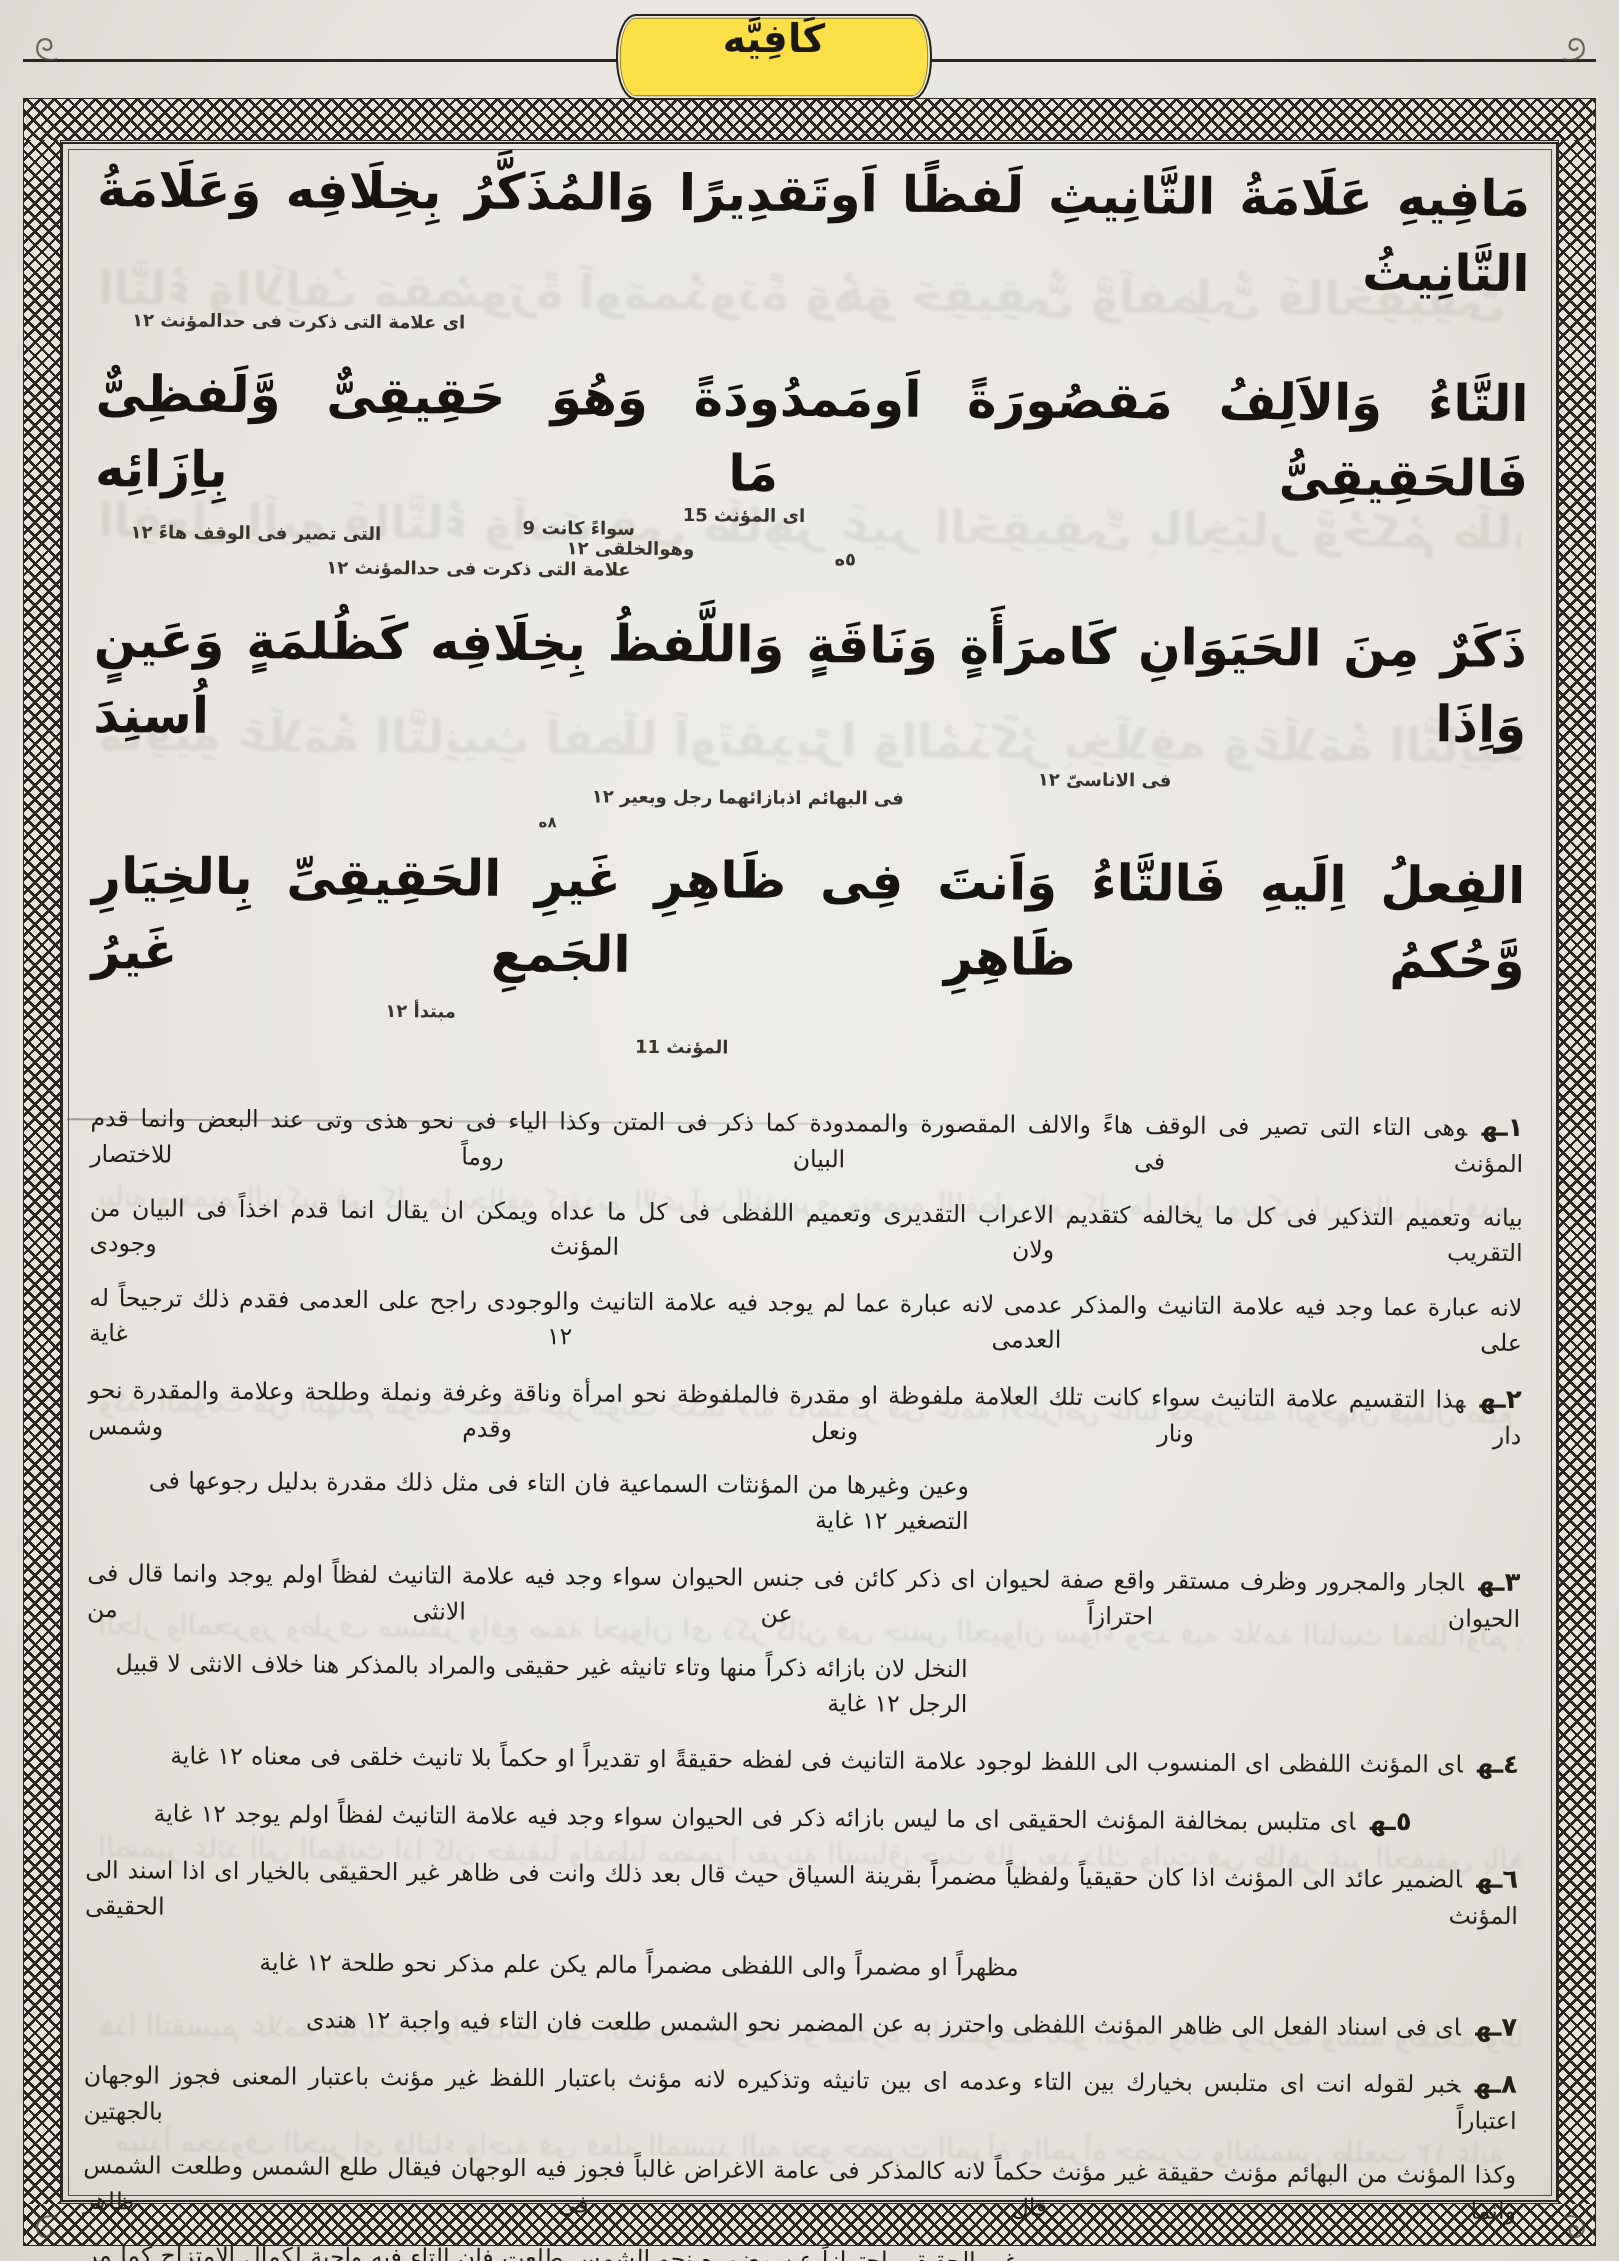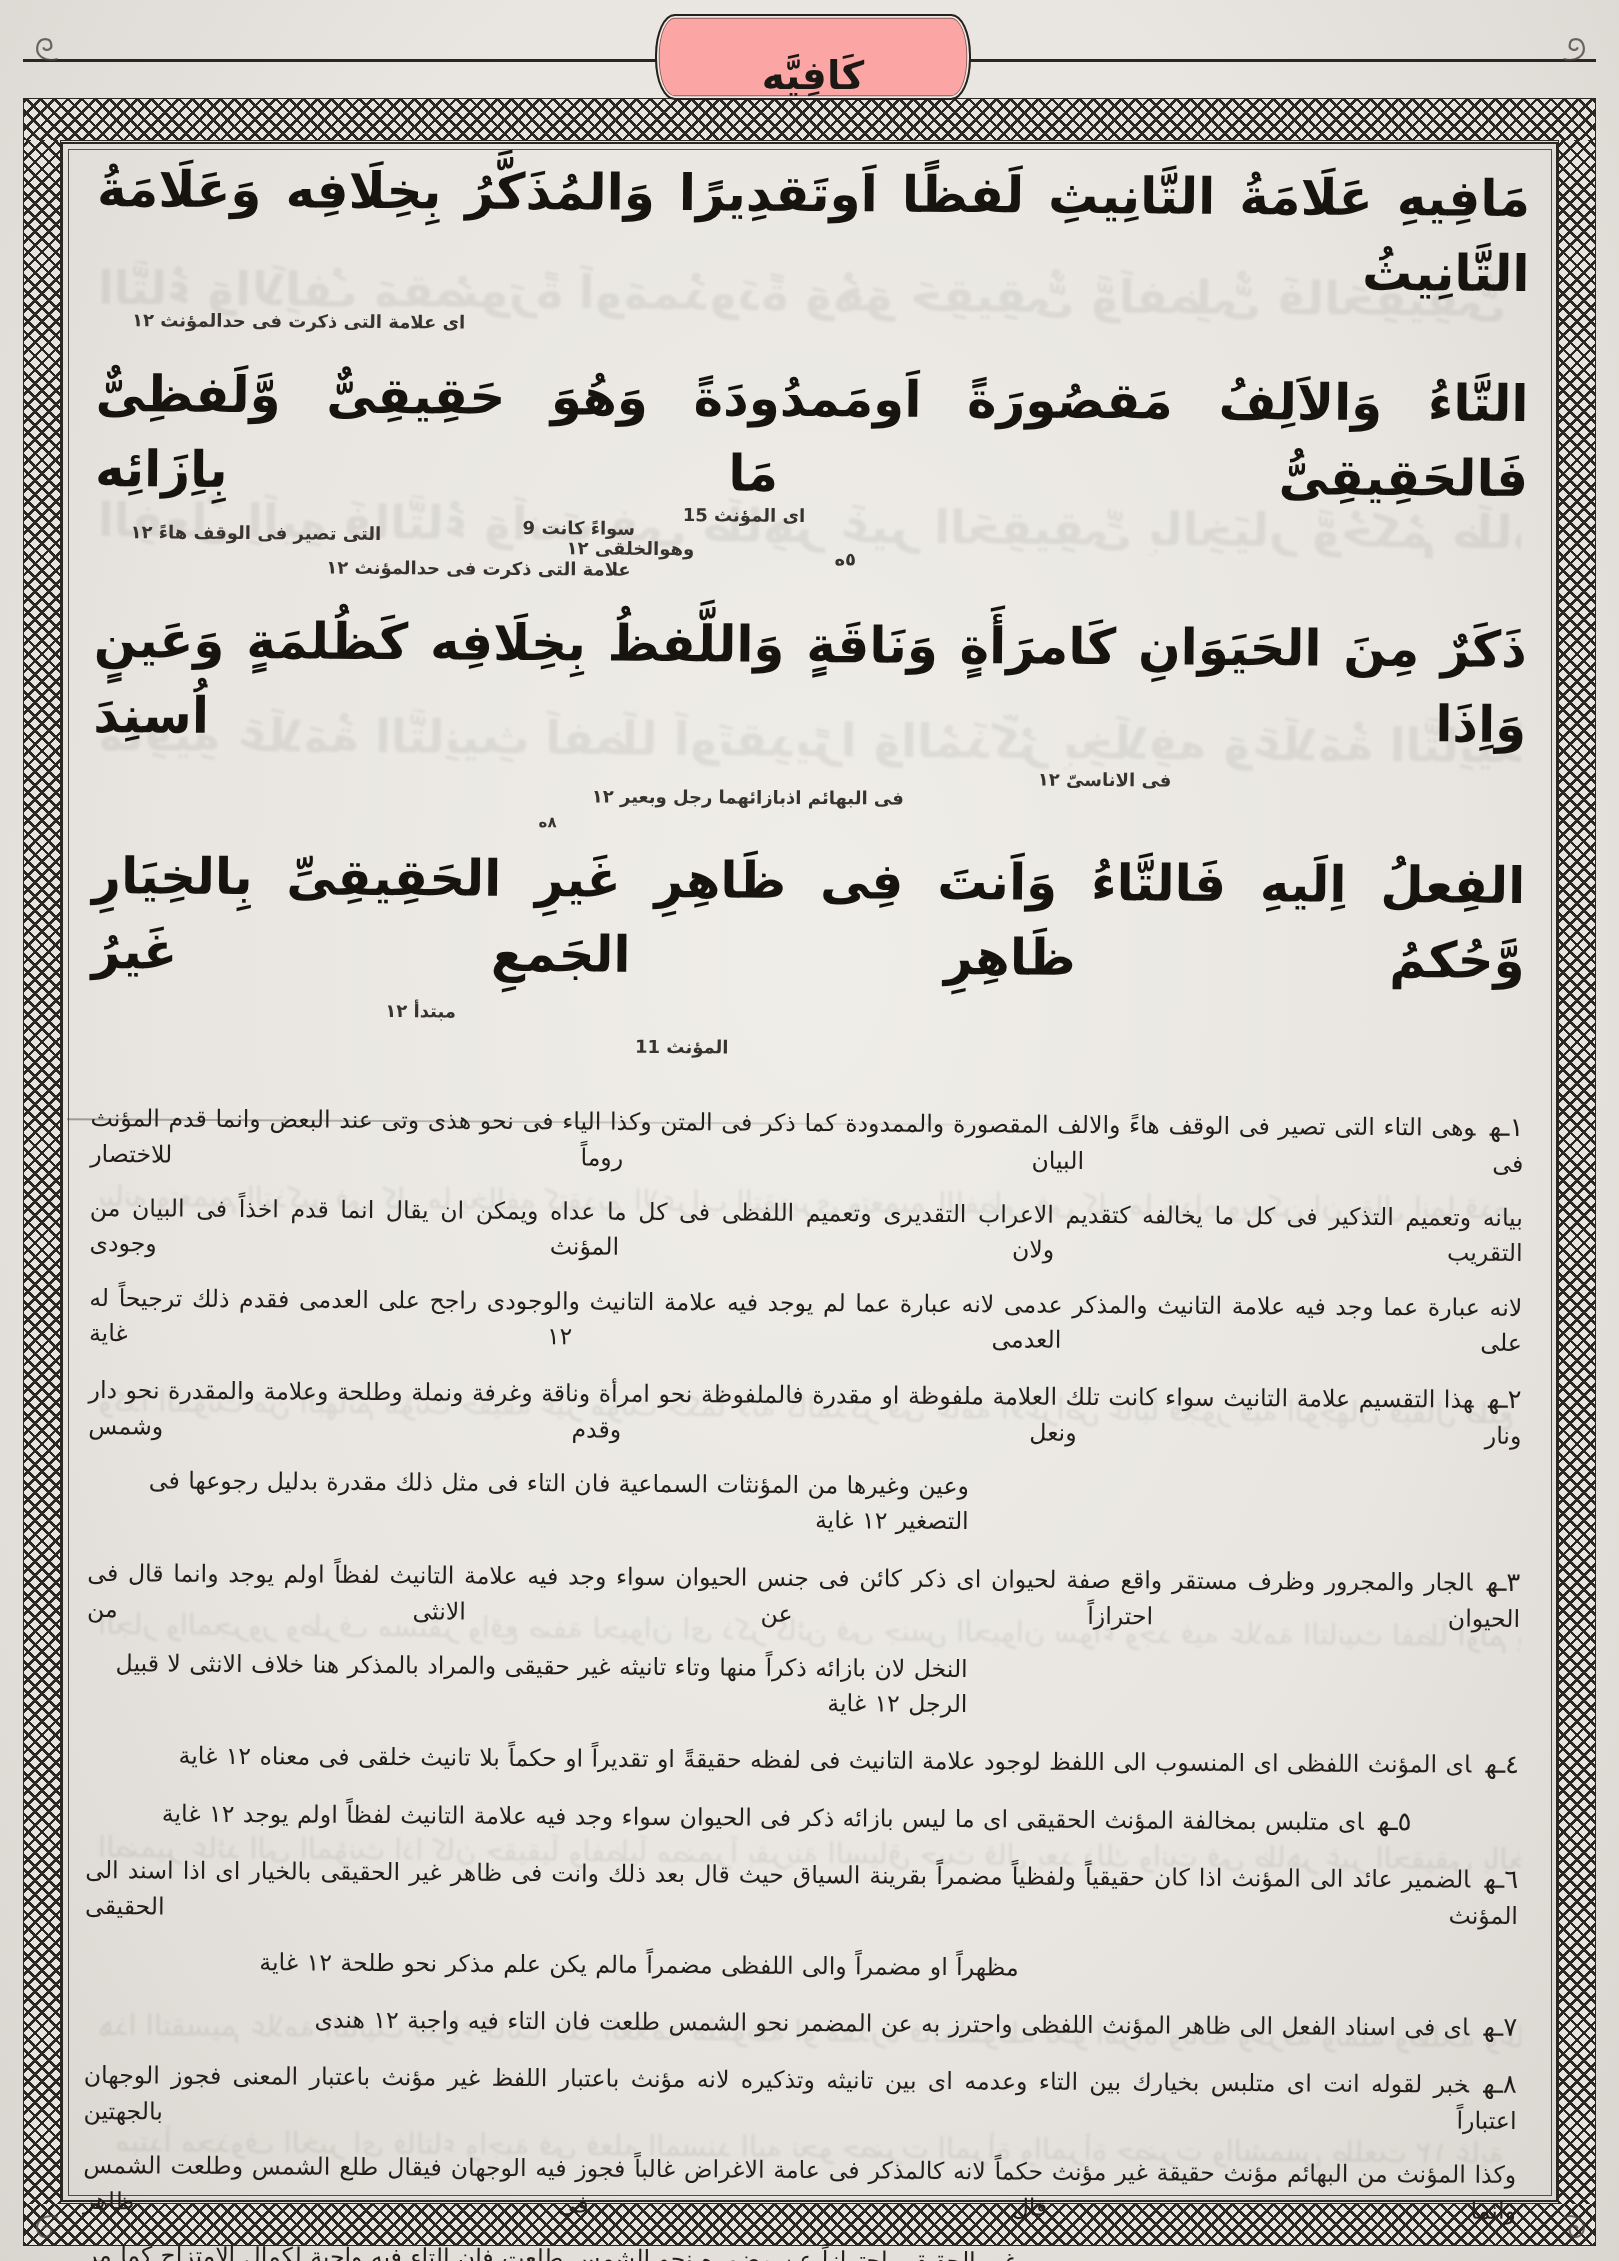--- a/index.html
+++ b/index.html
@@ -19,23 +19,23 @@
     direction:rtl;text-align:center;white-space:nowrap;overflow:hidden;
     color:#716d65;opacity:.14;filter:blur(1.2px);
     transform:scaleX(-1) rotate(-.5deg);
   }
   .ghost.big{font-size:46px;font-weight:bold;opacity:.12;}
   .ghost.small{font-size:29px;}
 
   
   .top-rule{position:absolute;top:59px;left:23px;right:23px;height:2.7px;background:#2a2621;z-index:2;}
   .title-cartouche{
-    position:absolute;top:14.3px;left:655px;width:312px;height:82px;z-index:3;
-    background:#fca5a5;border:2.7px solid #24201b;border-radius:19.6px/41px;
-    display:flex;align-items:flex-end;justify-content:center;
+    position:absolute;top:14.3px;left:616px;width:312px;height:82px;z-index:3;
+    background:#fde047;border:2.7px solid #24201b;border-radius:19.6px/41px;
+    display:flex;align-items:flex-start;justify-content:center;
     box-shadow:inset 0 0 0 1.8px #ece9e4, inset 0 0 0 2.7px rgba(36,32,27,.55);
   }
   .title-cartouche .title{font-size:39px;font-weight:bold;letter-spacing:1.8px;}
 
   
   .frame{
     position:absolute;left:23px;right:23px;top:98px;bottom:16px;z-index:1;
     border:1.8px solid #2a2621;
   }
   .band{position:absolute;background-color:#e7e4de;
@@ -71,21 +71,21 @@
   .r1{height:55px;} .r2{height:96px;} .r3{height:86px;} .r4{height:86px;}
 
   
   .crease{position:absolute;left:3.6px;top:977px;width:927px;height:1.8px;
     background:linear-gradient(90deg,rgba(70,64,56,.45),rgba(70,64,56,.08));
     transform:rotate(.35deg);}
   .commentary{direction:rtl;margin-top:23px;color:#221d17;}
   .c-line{margin:0 0 18.7px;font-size:23.6px;line-height:1.5;text-align:right;word-spacing:0.9px;}
   .c-line.full{text-align:justify;text-align-last:justify;}
   .c-line.start{margin-top:11.6px;}
-  .marker{font-weight:normal;font-size:26px;margin-left:14.3px;}
+  .marker{font-weight:bold;font-size:26px;margin-left:14.3px;}
   .i120{padding-right:107px;} .i560{padding-right:499px;}
   .i620{padding-right:552px;}
 
   
   .pageno-cartouche{position:absolute;left:675px;top:2160px;width:267px;height:93px;z-index:4;}
   .pageno-cartouche svg{position:absolute;inset:0;}
   .pageno{
     position:absolute;inset:0;display:flex;align-items:center;justify-content:center;
     font-size:41px;font-weight:bold;color:#1d1915;padding-bottom:3.6px;
   }

